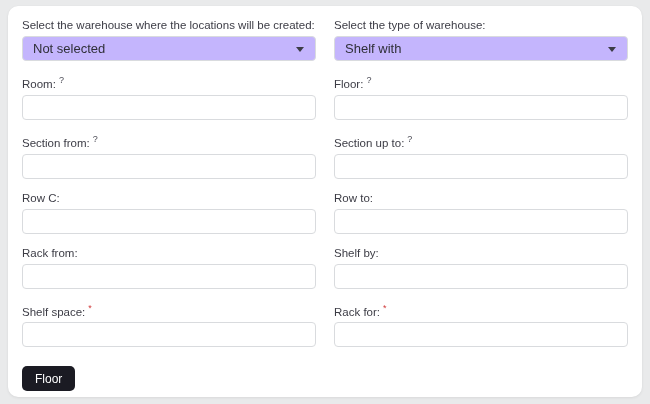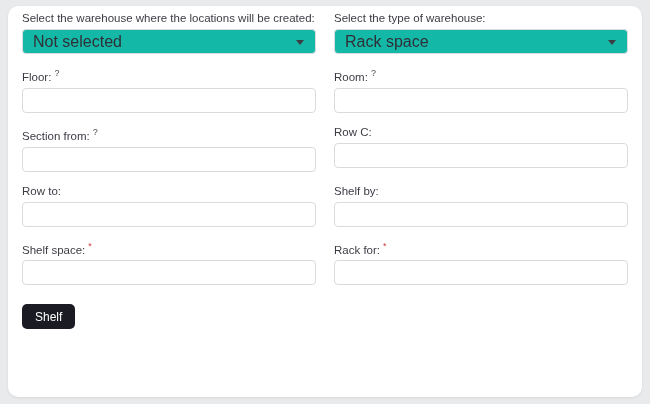--- a/index.html
+++ b/index.html
@@ -8,21 +8,21 @@
     background: #e9eaeb;
     font-family: "Liberation Sans", sans-serif;
     overflow: hidden;
   }
   .card {
     position: absolute;
     left: 8px; top: 6px; right: 8px; bottom: 7px;
     background: #ffffff;
     border-radius: 10px;
     box-shadow: 0 1px 3px rgba(0,0,0,0.07), 0 0 1px rgba(0,0,0,0.05);
-    padding: 6px 14px 16px 14px;
+    padding: 13px 14px 16px 14px;
   }
   .grid {
     display: grid;
     grid-template-columns: 1fr 1fr;
     column-gap: 18px;
   }
   .group { margin-bottom: 13px; }
   .lbl {
     display: block;
     font-size: 11.5px;
@@ -49,22 +49,22 @@
     color: #2f2f38;
     font-family: "Liberation Sans", sans-serif;
     outline: none;
   }
   .select {
     position: relative;
     width: 100%;
     height: 25px;
     border: 1px solid #d9dbde;
     border-radius: 4px;
-    background: #14b8a6;
-    font-size: 16px;
+    background: #c4b5fd;
+    font-size: 13px;
     color: #2f2f38;
     line-height: 23px;
     padding: 0 26px 0 10px;
     cursor: pointer;
     white-space: nowrap;
     overflow: hidden;
   }
   .caret {
     position: absolute;
     right: 11px; top: 50%;
@@ -96,58 +96,66 @@
     <div class="group">
       <label class="lbl"><span>Select the warehouse where the locations will be created:</span></label>
       <div class="select">
         <span>Not selected</span>
         <span class="caret"></span>
       </div>
     </div>
     <div class="group">
       <label class="lbl"><span>Select the type of warehouse:</span></label>
       <div class="select">
-        <span>Rack space</span>
+        <span>Shelf with</span>
         <span class="caret"></span>
       </div>
     </div>
 
     <div class="group">
-      <label class="lbl"><span>Floor:</span><sup class="help">?</sup></label>
+      <label class="lbl"><span>Room:</span><sup class="help">?</sup></label>
       <input class="txt" type="text" style="">
     </div>
     <div class="group">
-      <label class="lbl"><span>Room:</span><sup class="help">?</sup></label>
+      <label class="lbl"><span>Floor:</span><sup class="help">?</sup></label>
       <input class="txt" type="text" style="">
     </div>
 
     <div class="group">
       <label class="lbl"><span>Section from:</span><sup class="help">?</sup></label>
+      <input class="txt" type="text" style="">
+    </div>
+    <div class="group">
+      <label class="lbl"><span>Section up to:</span><sup class="help">?</sup></label>
       <input class="txt" type="text" style="">
     </div>
 
     <div class="group">
       <label class="lbl"><span>Row C:</span></label>
       <input class="txt" type="text" style="">
     </div>
     <div class="group">
       <label class="lbl"><span>Row to:</span></label>
       <input class="txt" type="text" style="">
     </div>
 
+    <div class="group">
+      <label class="lbl"><span>Rack from:</span></label>
+      <input class="txt" type="text" style="">
+    </div>
     <div class="group">
       <label class="lbl"><span>Shelf by:</span></label>
       <input class="txt" type="text" style="">
     </div>
 
     <div class="group">
       <label class="lbl"><span>Shelf space:</span><sup class="req">*</sup></label>
       <input class="txt" type="text" style="">
     </div>
     <div class="group">
       <label class="lbl"><span>Rack for:</span><sup class="req">*</sup></label>
       <input class="txt" type="text" style="">
     </div>
 
   </div>
 
-  <button class="create-btn">Shelf</button>
+  <button class="create-btn">Floor</button>
 </div>
 
 </body></html>

